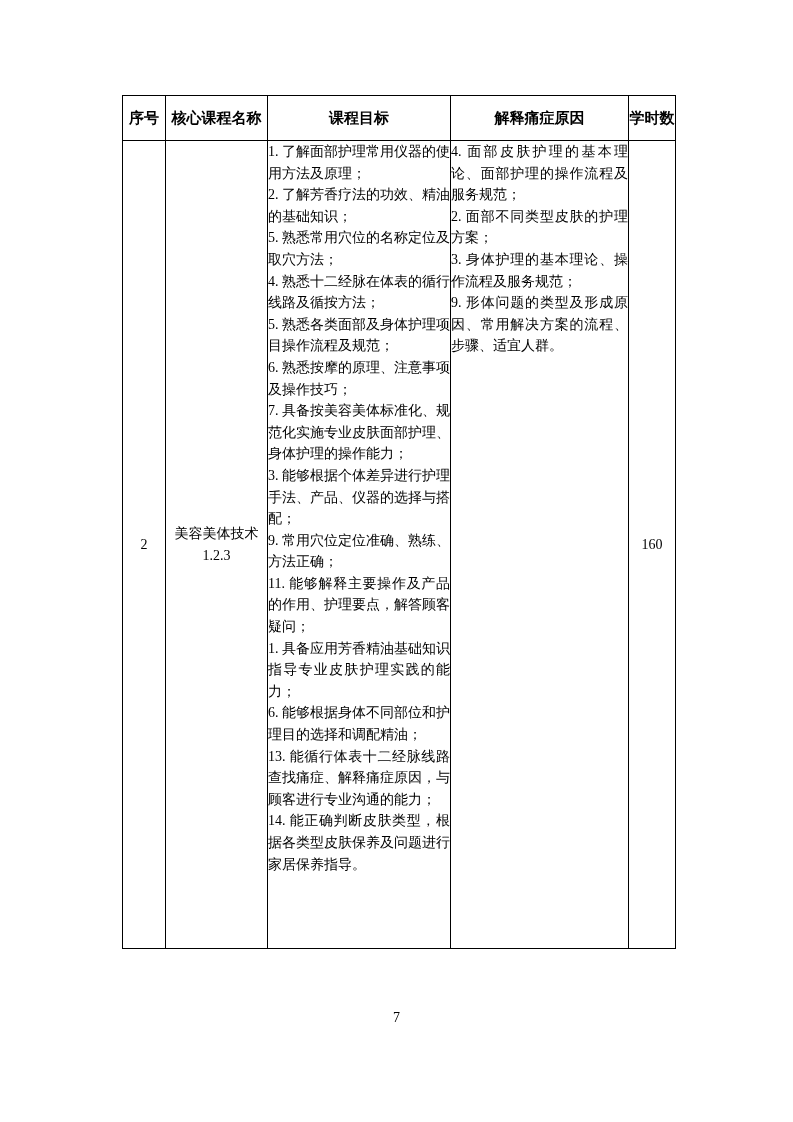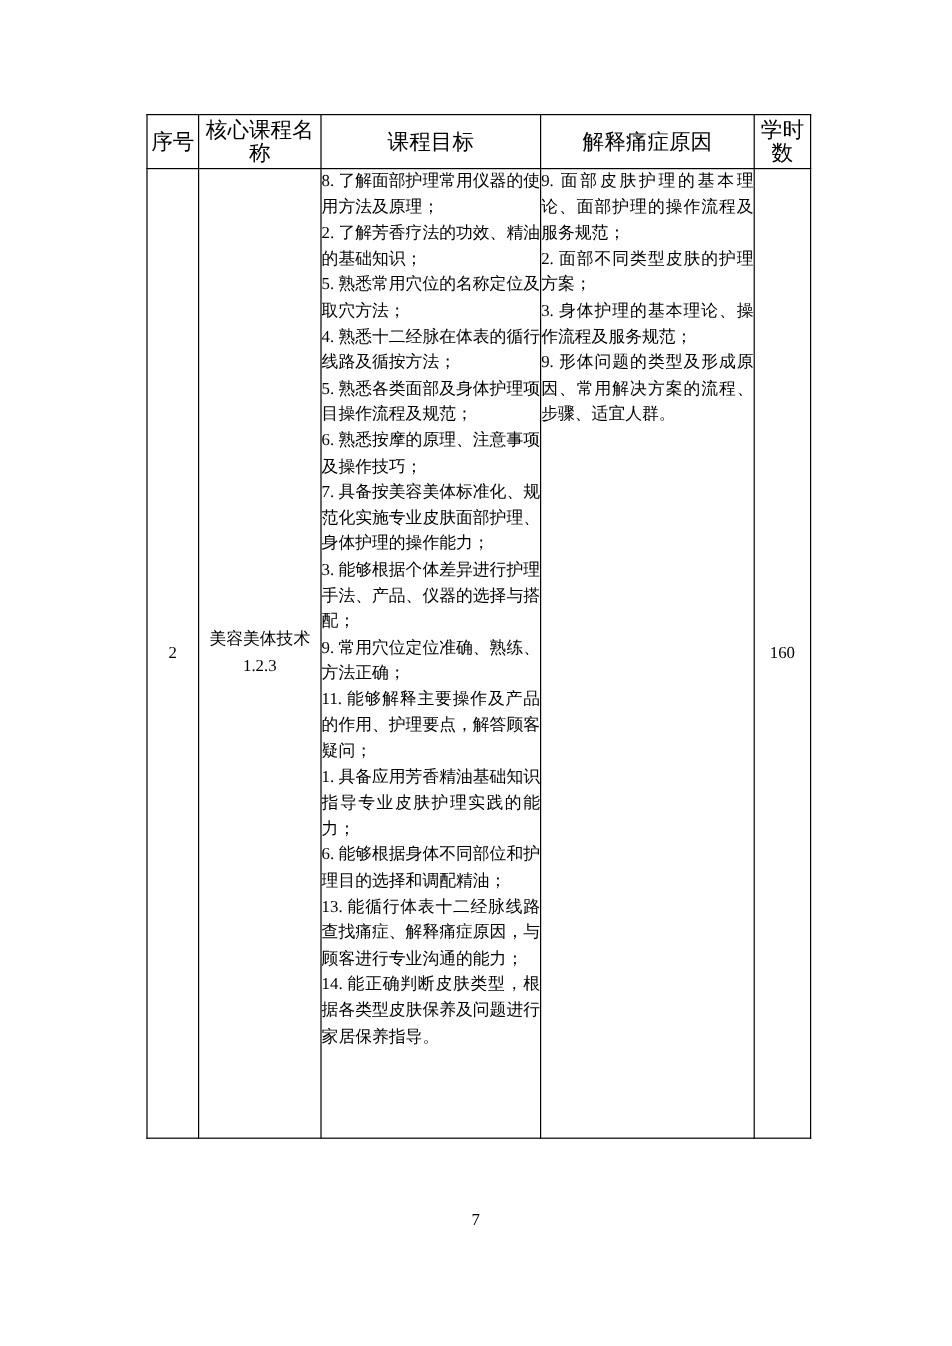--- a/index.html
+++ b/index.html
@@ -30,22 +30,22 @@
     padding: 0;
     overflow: hidden;
   }
   tr.header-row {
     height: 45px;
   }
   tr.body-row {
     height: 808px;
   }
   th.hdr {
-    font-size: 18px;
-    font-weight: normal;
+    font-size: 15px;
+    font-weight: bold;
     text-align: center;
     vertical-align: middle;
     line-height: 19px;
     padding: 2px 3px;
   }
   td.c-center {
     text-align: center;
     vertical-align: middle;
     font-size: 14px;
     line-height: 22px;
@@ -91,37 +91,37 @@
         <th class="hdr">解释痛症原因</th>
         <th class="hdr">学时数</th>
       </tr>
       <tr class="body-row">
         <td class="c-center">2</td>
         <td class="c-center">
           <div>美容美体技术</div>
           <div>1.2.3</div>
         </td>
         <td class="c-text">
-          <div class="para">8. 了解面部护理常用仪器的使用方法及原理；</div>
+          <div class="para">1. 了解面部护理常用仪器的使用方法及原理；</div>
           <div class="para">2. 了解芳香疗法的功效、精油的基础知识；</div>
           <div class="para">5. 熟悉常用穴位的名称定位及取穴方法；</div>
           <div class="para">4. 熟悉十二经脉在体表的循行线路及循按方法；</div>
           <div class="para">5. 熟悉各类面部及身体护理项目操作流程及规范；</div>
           <div class="para">6. 熟悉按摩的原理、注意事项及操作技巧；</div>
           <div class="para">7. 具备按美容美体标准化、规范化实施专业皮肤面部护理、身体护理的操作能力；</div>
           <div class="para">3. 能够根据个体差异进行护理手法、产品、仪器的选择与搭配；</div>
           <div class="para">9. 常用穴位定位准确、熟练、方法正确；</div>
           <div class="para">11. 能够解释主要操作及产品的作用、护理要点，解答顾客疑问；</div>
           <div class="para">1. 具备应用芳香精油基础知识指导专业皮肤护理实践的能力；</div>
           <div class="para">6. 能够根据身体不同部位和护理目的选择和调配精油；</div>
           <div class="para">13. 能循行体表十二经脉线路查找痛症、解释痛症原因，与顾客进行专业沟通的能力；</div>
           <div class="para">14. 能正确判断皮肤类型，根据各类型皮肤保养及问题进行家居保养指导。</div>
         </td>
         <td class="c-text">
-          <div class="para">9. 面部皮肤护理的基本理论、面部护理的操作流程及服务规范；</div>
+          <div class="para">4. 面部皮肤护理的基本理论、面部护理的操作流程及服务规范；</div>
           <div class="para">2. 面部不同类型皮肤的护理方案；</div>
           <div class="para">3. 身体护理的基本理论、操作流程及服务规范；</div>
           <div class="para">9. 形体问题的类型及形成原因、常用解决方案的流程、步骤、适宜人群。</div>
         </td>
         <td class="c-center">160</td>
       </tr>
     </tbody>
   </table>
 
   <div class="page-number">7</div>

